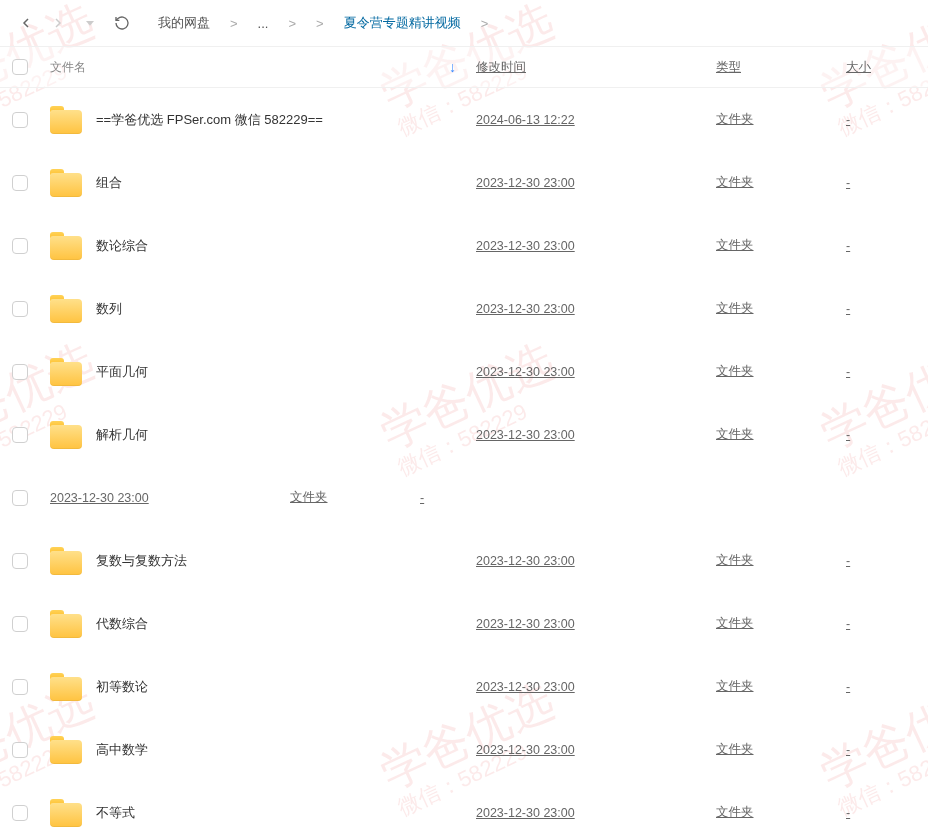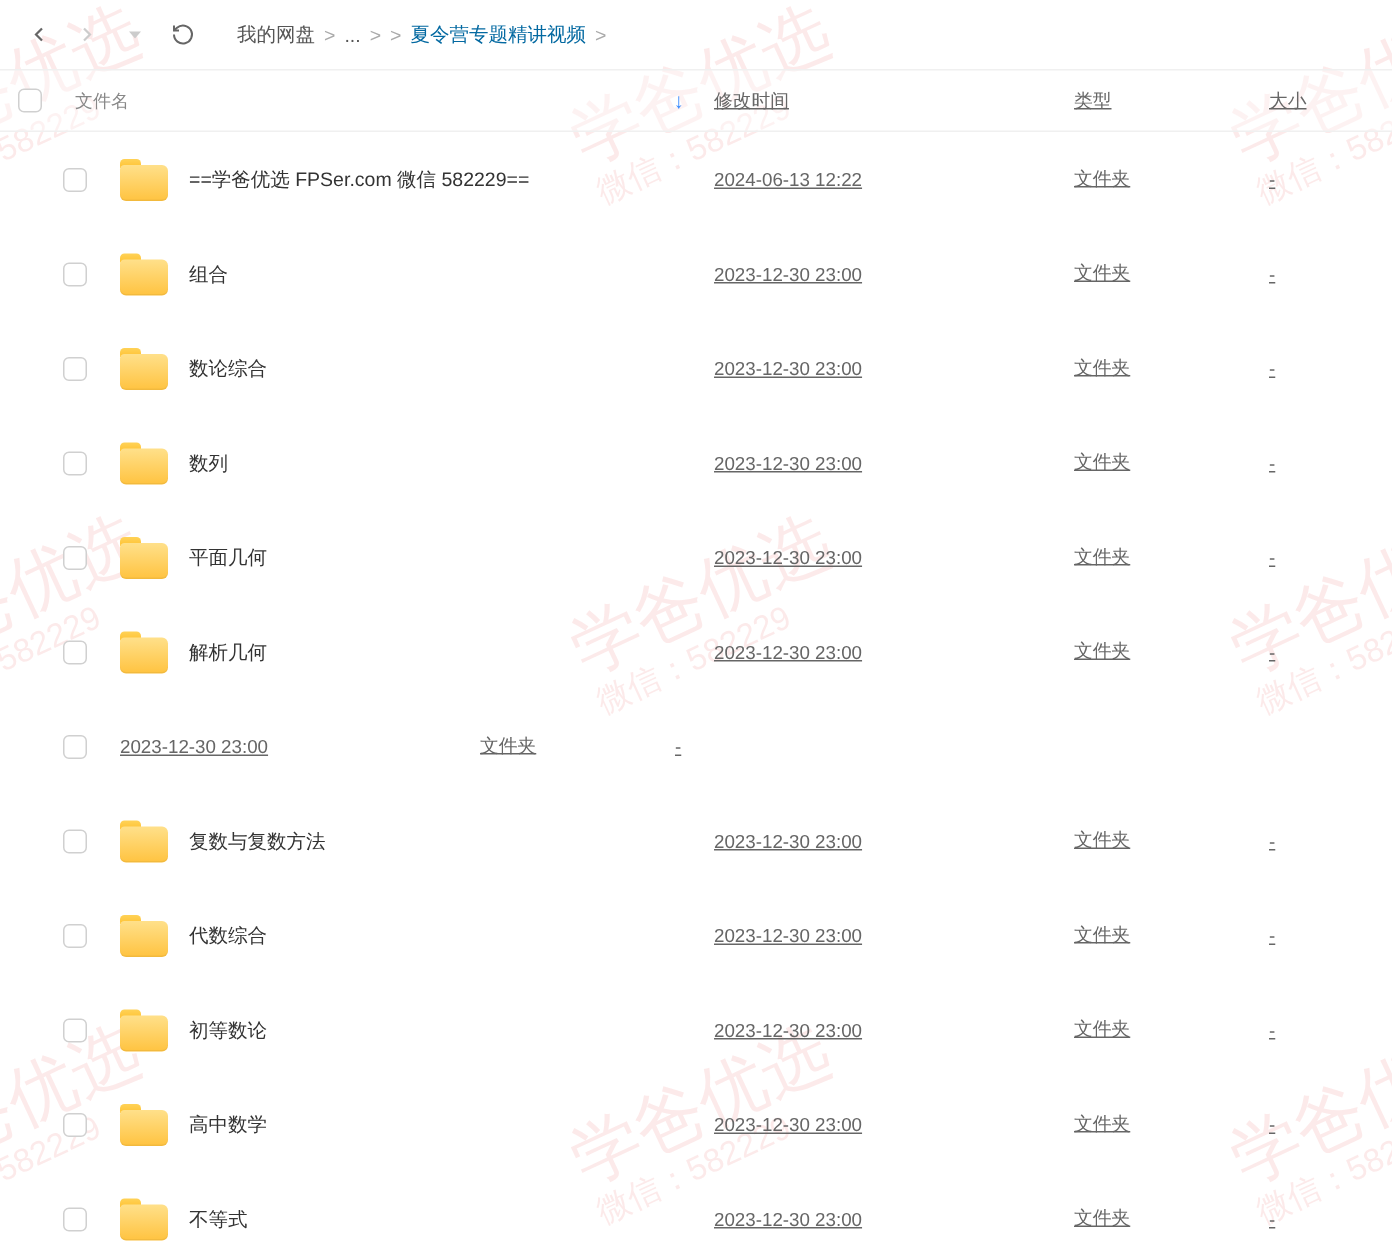--- a/index.html
+++ b/index.html
@@ -52,21 +52,21 @@
       border-radius: 4px;
     }
     .nav-btn svg { width: 16px; height: 16px; }
     .nav-btn.disabled { color: #ccc; cursor: default; }
     .breadcrumb {
       display: flex;
       align-items: center;
       margin-left: 18px;
       font-size: 13px;
       color: #666;
-      gap: 6px;
+      gap: 20px;
       flex-wrap: nowrap;
       overflow: hidden;
     }
     .crumb { color: #555; cursor: pointer; white-space: nowrap; }
     .crumb.current { color: #0369a1; }
     .sep { color: #aaa; }
     
     .header-row {
       display: flex;
       align-items: center;
@@ -96,21 +96,20 @@
     }
     
     .file-list { position: relative; z-index: 1; }
     .file-row {
       display: flex;
       align-items: center;
       height: 63px;
       padding: 0 12px;
       font-size: 13px;
       color: #333;
-      margin-left: 30px;
     }
     .file-row .col-name { display:flex; align-items:center; gap: 14px; }
     .folder-icon {
       width: 32px;
       height: 28px;
       position: relative;
       flex-shrink: 0;
     }
     .folder-icon::before {
       content: "";

